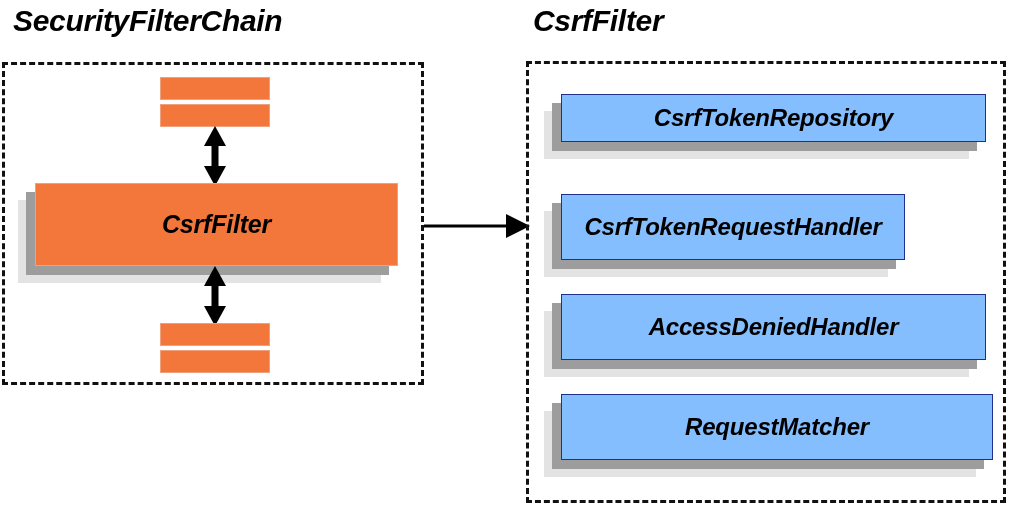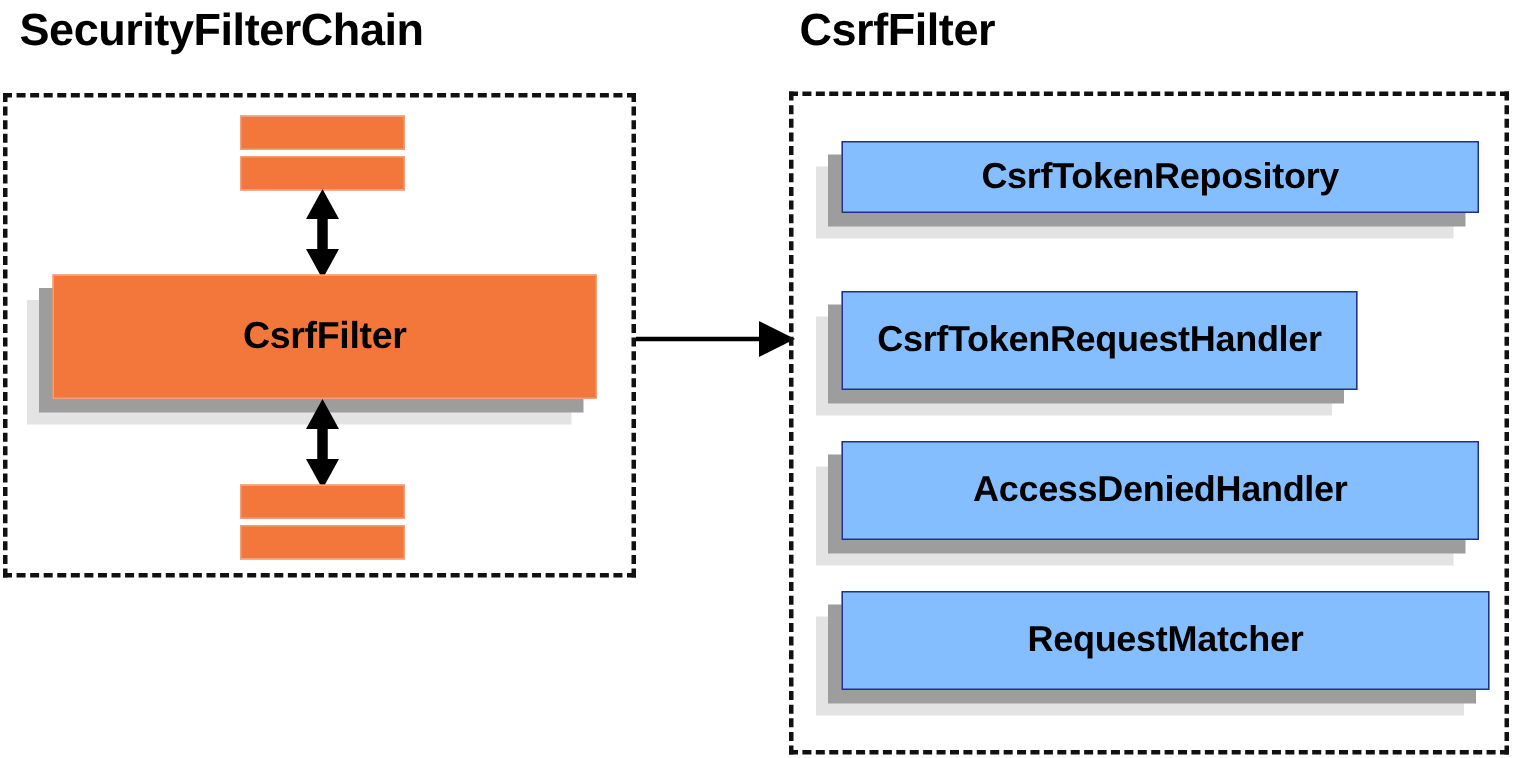--- a/index.html
+++ b/index.html
@@ -9,20 +9,21 @@
   }
   body {
     font-family: "Liberation Sans", sans-serif;
   }
   #canvas {
     position: relative;
     width: 1010px;
     height: 505px;
     background: #ffffff;
     overflow: hidden;
+    font-style: italic;
   }
 
   
   .panel-title {
     position: absolute;
     font-weight: bold;
     font-size: 30px;
     line-height: 30px;
     color: #000000;
     white-space: nowrap;

